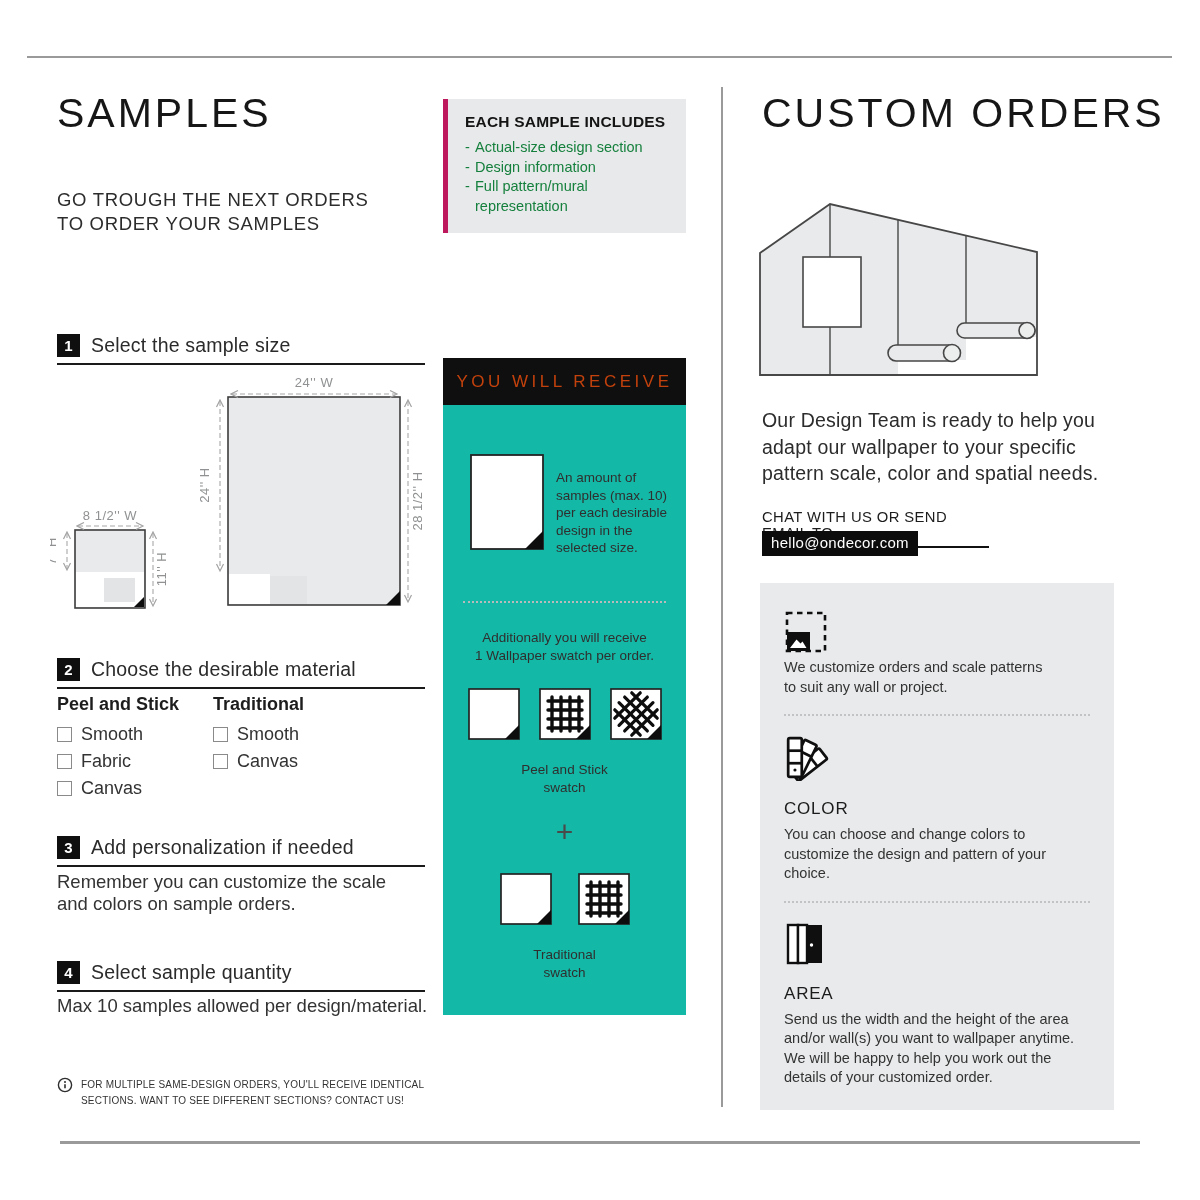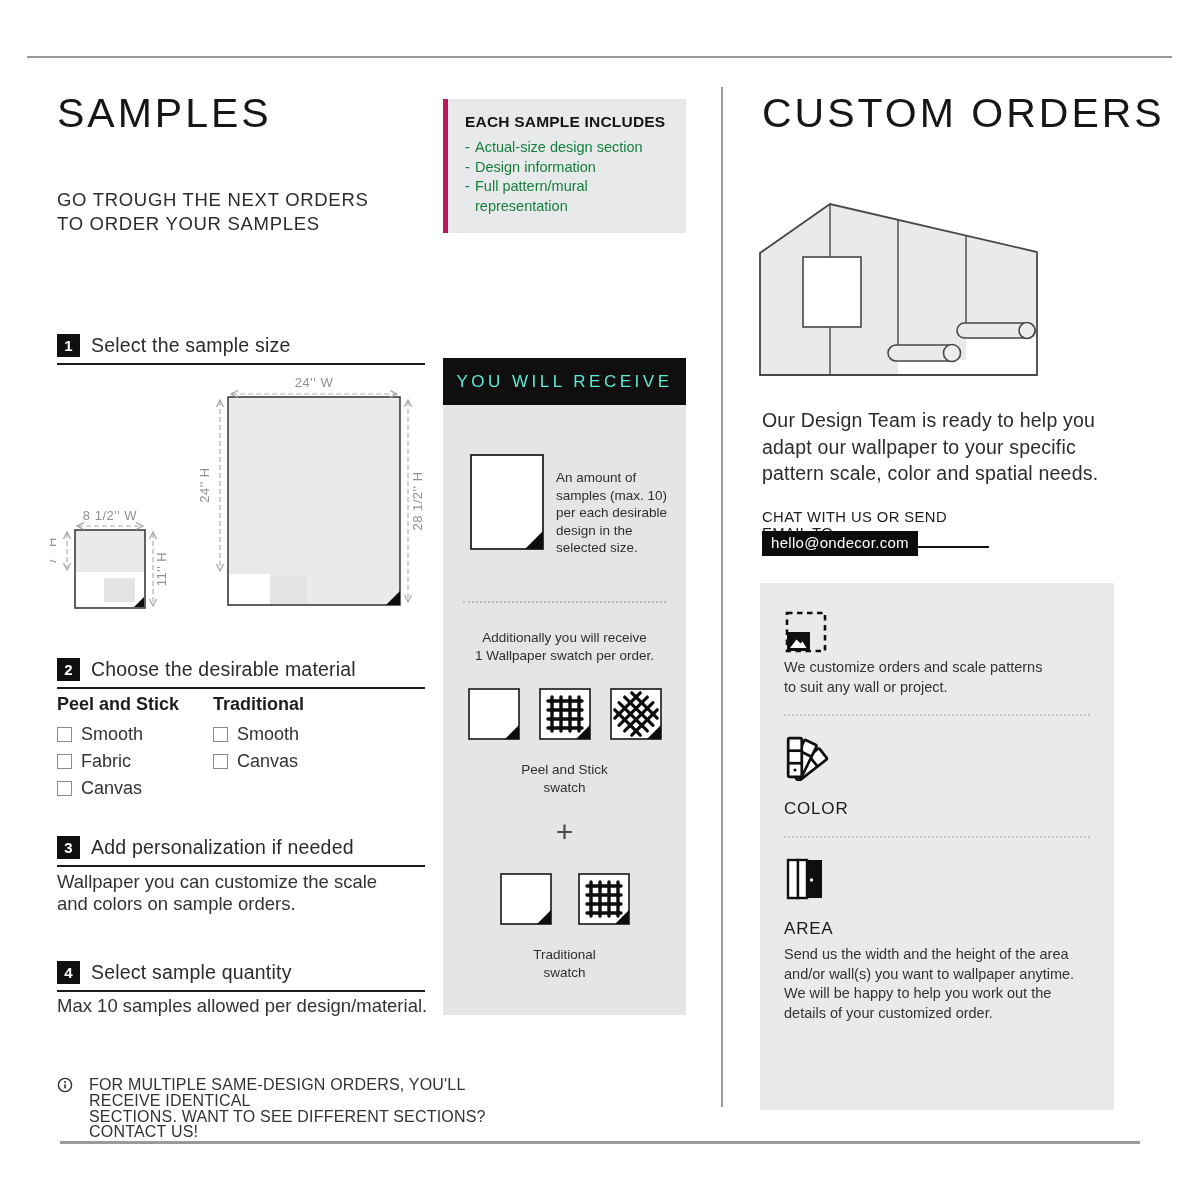--- a/index.html
+++ b/index.html
@@ -21,33 +21,33 @@
         padding-bottom:6px;display:flex;align-items:center;gap:11px;}
   .step-num{width:23px;height:23px;background:#0f0f0f;color:#fff;font-size:15px;font-weight:700;
         display:flex;align-items:center;justify-content:center;flex:0 0 23px;}
   .step-label{font-size:19.5px;color:#2b2b2b;letter-spacing:0.2px;}
   .body-text{font-size:18.5px;line-height:22px;color:#333;}
   .mat-wrap{display:flex;}
   .mat-col1{width:156px;}
   .mat-title{font-size:18px;font-weight:700;color:#1d1d1d;margin-bottom:9px;}
   .mat-item{font-size:18px;color:#333;margin:6px 0;display:flex;align-items:center;gap:9px;}
   .checkbox{width:13px;height:13px;border:1.5px solid #8a8a8a;display:inline-block;flex:0 0 13px;}
-  .footnote{display:flex;gap:16px;font-size:16px;line-height:15.8px;letter-spacing:0.2px;color:#333;}
+  .footnote{display:flex;gap:8px;font-size:10px;line-height:15.8px;letter-spacing:0.2px;color:#333;}
   .dim{font-size:13px;fill:#8f9192;letter-spacing:0.5px;}
   .meas{stroke:#a8a8a8;stroke-width:1.1;}
 
   
   .includes-box{left:443px;top:99px;width:243px;box-sizing:border-box;background:#e8e9ea;
         border-left:5px solid #be185d;padding:14px 14px 17px 17px;}
   .includes-title{font-size:15.5px;font-weight:700;letter-spacing:0.2px;color:#141414;margin-bottom:7px;}
   .inc-item{font-size:14.5px;line-height:19.5px;color:#15803d;padding-left:10px;position:relative;}
   .inc-item::before{content:"-";position:absolute;left:0;}
-  .receive-header{left:443px;top:358px;width:243px;height:47px;background:#0f0f0f;color:#5eead4;
+  .receive-header{left:443px;top:358px;width:243px;height:47px;background:#0f0f0f;color:#c2410c;
         display:flex;align-items:center;justify-content:center;font-size:17px;letter-spacing:3.5px;}
-  .receive-panel{left:443px;top:405px;width:243px;height:610px;background:#e5e5e5;}
+  .receive-panel{left:443px;top:405px;width:243px;height:610px;background:#14b8a6;}
   .rp-text{font-size:13.5px;line-height:17.5px;color:#2f2f2f;}
   .centered{width:100%;text-align:center;}
   .dotted{border-top:2px dotted #b9babc;}
   .swatch-row{display:flex;justify-content:center;align-items:center;width:100%;}
   .plus{font-size:30px;color:#4a4a4a;font-weight:400;line-height:1;}
 
   
   .intro{font-size:19.5px;line-height:26.5px;color:#2c2c2c;letter-spacing:0.2px;}
   .chat-label{width:227px;border-bottom:2px solid #111;padding-bottom:5px;font-size:14.8px;
         letter-spacing:0.4px;color:#1c1c1c;}
@@ -144,21 +144,21 @@
       <span class="checkbox"></span>
       <span>Canvas</span>
     </div>
   </div>
 </div>
 
 <div class="step" style="top:836px;">
   <span class="step-num">3</span>
   <span class="step-label">Add personalization if needed</span>
 </div>
-<div class="abs body-text pre" style="left:57px;top:871px;">Wallpaper you can customize the scale
+<div class="abs body-text pre" style="left:57px;top:871px;">Remember you can customize the scale
 and colors on sample orders.</div>
 
 <div class="step" style="top:961px;">
   <span class="step-num">4</span>
   <span class="step-label">Select sample quantity</span>
 </div>
 <div class="abs body-text pre" style="left:57px;top:995px;">Max 10 samples allowed per design/material.</div>
 
 <div class="abs footnote" style="left:57px;top:1077px;width:480px;">
   <svg width="16" height="16" viewBox="0 0 16 16" style="flex:0 0 16px;margin-top:0px;">
@@ -313,20 +313,23 @@
           <rect x="4" y="3" width="13" height="35" rx="1.5"></rect>
           <line x1="4" y1="15" x2="17" y2="15"></line>
         </g>
         <rect x="4" y="3" width="13" height="37" rx="1.5"></rect>
         <line x1="4" y1="15" x2="17" y2="15"></line>
         <line x1="4" y1="27" x2="17" y2="27"></line>
         <circle cx="10.5" cy="33.5" r="1.5" fill="#0f0f0f" stroke="none"></circle>
       </g>
     </svg>
     <div class="sec-title">COLOR</div>
+    <div class="sec-body pre">You can choose and change colors to
+customize the design and pattern of your
+choice.</div>
   </div>
   <div class="sec-div"></div>
 
   <div>
     <svg width="44" height="44" viewBox="0 0 44 44">
       <g fill="#ffffff" stroke="#0f0f0f" stroke-width="2.4">
         <rect x="4" y="3" width="10" height="38"></rect>
         <rect x="14" y="3" width="9" height="38"></rect>
       </g>
       <rect x="23" y="3" width="15" height="38" fill="#0f0f0f"></rect>

